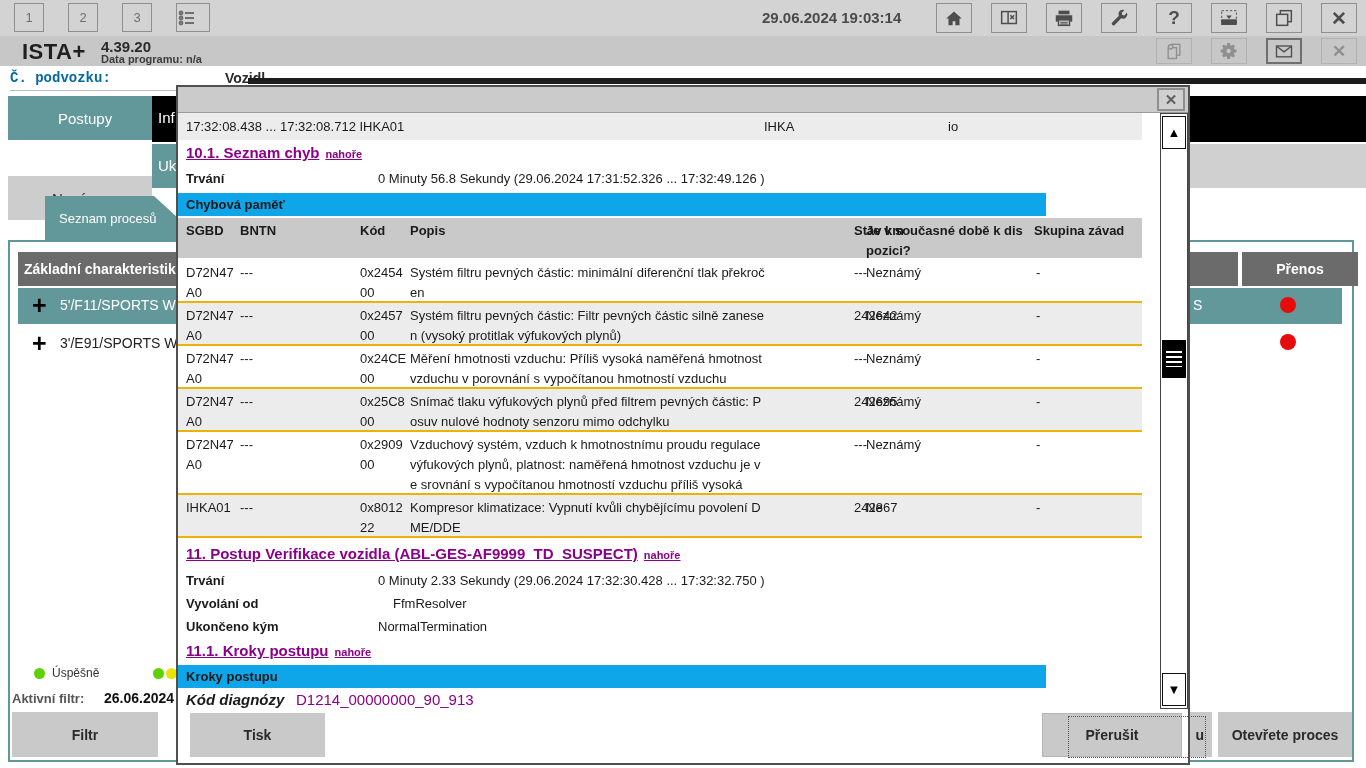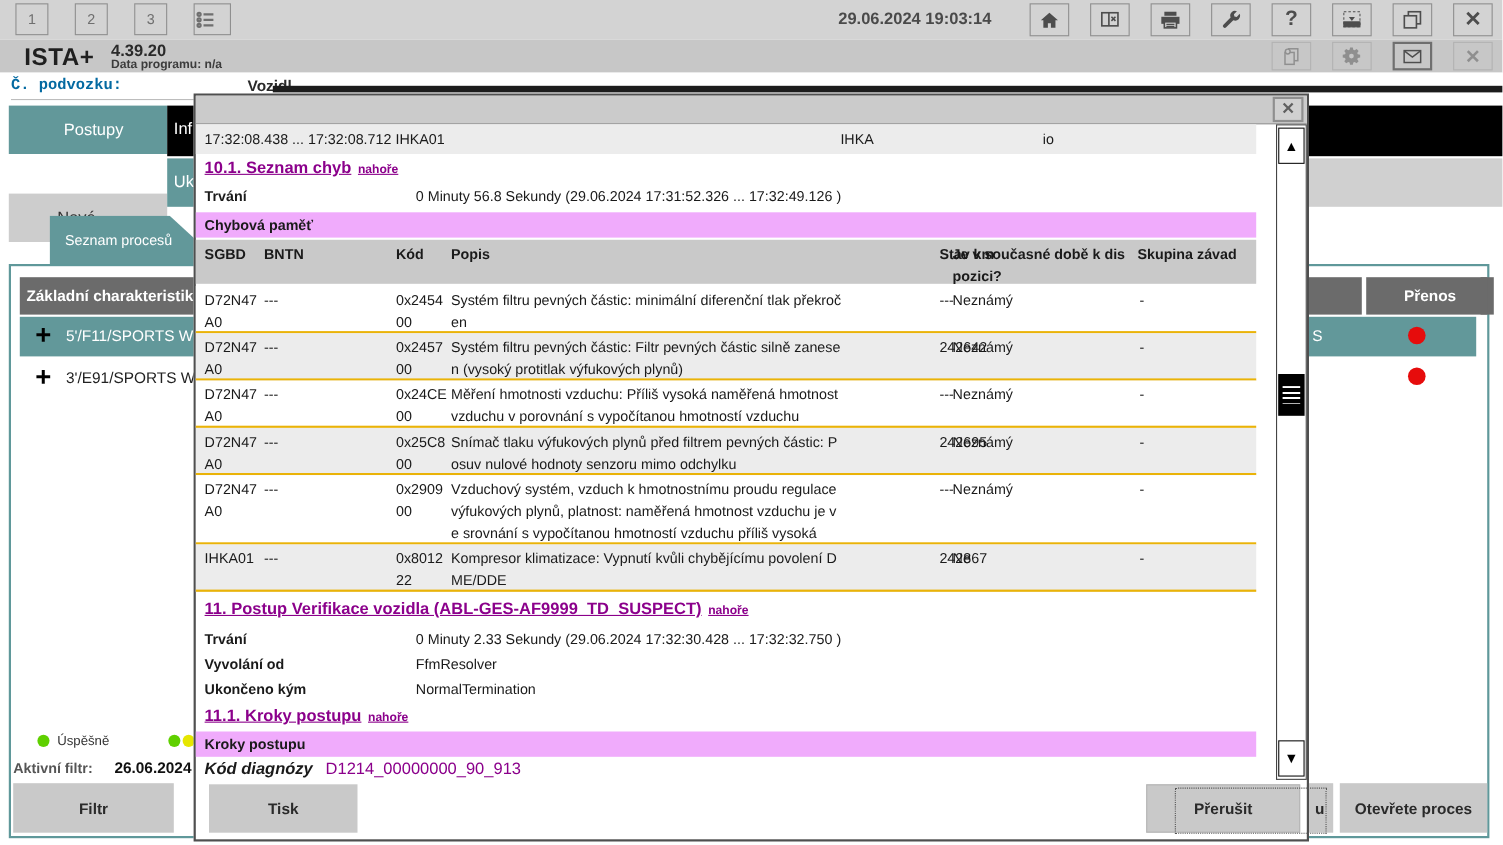--- a/index.html
+++ b/index.html
@@ -39,21 +39,21 @@
   .dialog{position:absolute;left:176px;top:85px;width:1014px;height:680px;background:#fff;
           border:2px solid #4f4f4f;box-sizing:border-box;z-index:50;}
   .dtitle{position:absolute;left:0;top:0;right:0;height:25px;background:#cbcbcb;border-bottom:1px solid #9a9a9a;}
   .dclose{position:absolute;top:1px;right:3px;width:28px;height:23px;background:#d0d0d0;border:2px solid #8f8f8f;
           color:#5f5f5f;font-size:15px;font-weight:bold;padding:0;cursor:pointer;line-height:17px;}
   .pre{white-space:pre-line;}
   .heading{font-size:15px;font-weight:bold;color:#8b008b;text-decoration:underline;white-space:nowrap;}
   .toplink{font-size:11px;font-weight:bold;color:#8b008b;text-decoration:underline;margin-left:6px;}
   .lab{position:absolute;left:8px;font-weight:bold;white-space:nowrap;}
   .val{position:absolute;left:200px;white-space:nowrap;}
-  .capbar{position:absolute;left:0;width:964px;height:23px;background:#f0abfc;display:flex;align-items:center;}
+  .capbar{position:absolute;left:0;width:868px;height:23px;background:#0ea5e9;display:flex;align-items:center;}
   .capbar span{margin-left:8px;font-weight:bold;}
   .thead{position:absolute;left:0;top:131px;width:964px;height:40px;background:#c9c9c9;font-weight:bold;}
   .frow{position:absolute;left:0;width:964px;border-bottom:2px solid #eab308;box-sizing:border-box;}
   .fc{position:absolute;top:3px;line-height:20px;}
   .c-sgbd{left:8px;width:52px;}
   .c-bntn{left:62px;width:118px;}
   .c-kod{left:182px;width:48px;}
   .c-popis{left:232px;width:400px;}
   .c-stav{left:632px;width:54px;margin-left:44px;}
   .c-dispo{left:688px;width:166px;}
@@ -362,21 +362,21 @@
       <span class="fc c-dispo">Ne</span>
       <span class="fc c-skup">-</span>
     </div>
 
     <div class="abs" style="left:8px;top:458px;">
       <a class="heading">11. Postup Verifikace vozidla (ABL-GES-AF9999_TD_SUSPECT)</a><a class="toplink">nahoře</a>
     </div>
     <span class="lab" style="top:486px;">Trvání</span>
     <span class="val" style="top:486px;">0 Minuty 2.33 Sekundy (29.06.2024 17:32:30.428 ... 17:32:32.750 )</span>
     <span class="lab" style="top:509px;">Vyvolání od</span>
-    <span class="val" style="top:509px;">FfmResolver</span>
+    <span class="val" style="top:509px;margin-left:15px;">FfmResolver</span>
     <span class="lab" style="top:532px;">Ukončeno kým</span>
     <span class="val" style="top:532px;">NormalTermination</span>
 
     <div class="abs" style="left:8px;top:555px;">
       <a class="heading">11.1. Kroky postupu</a><a class="toplink">nahoře</a>
     </div>
     <div class="capbar" style="top:578px;">
       <span>Kroky postupu</span>
     </div>
     <div class="abs" style="left:8px;top:604px;height:21px;overflow:hidden;width:960px;">

